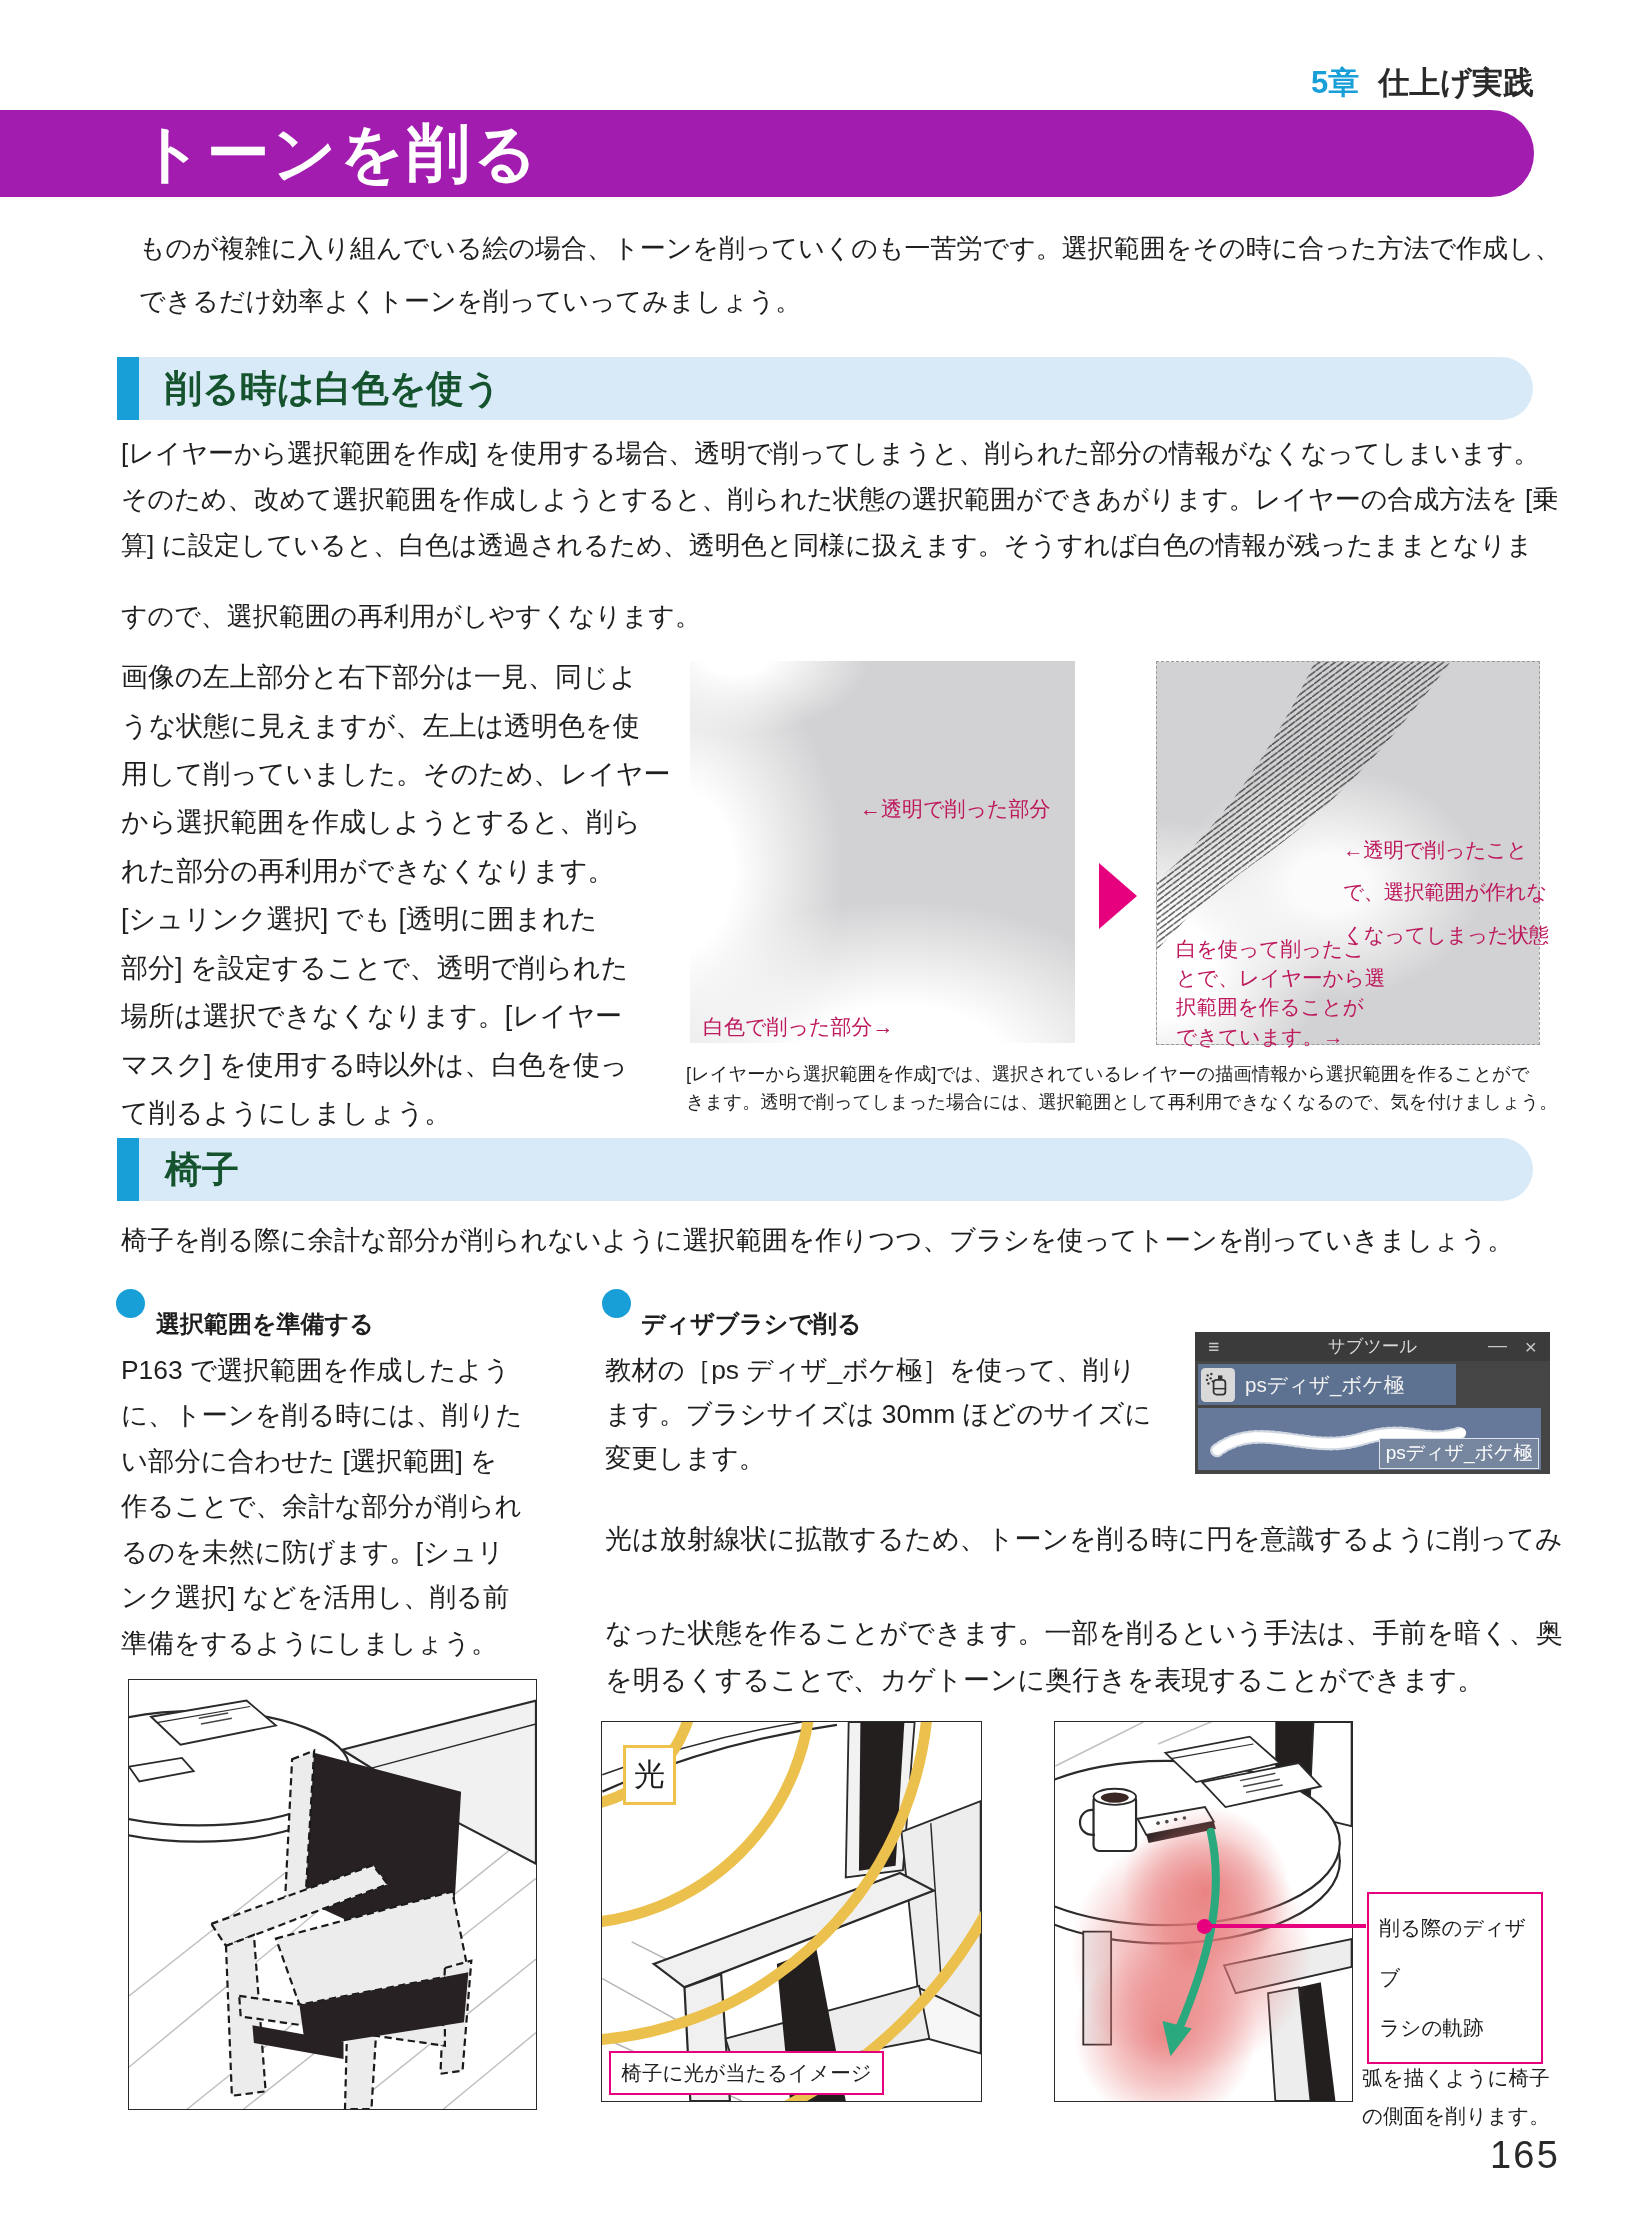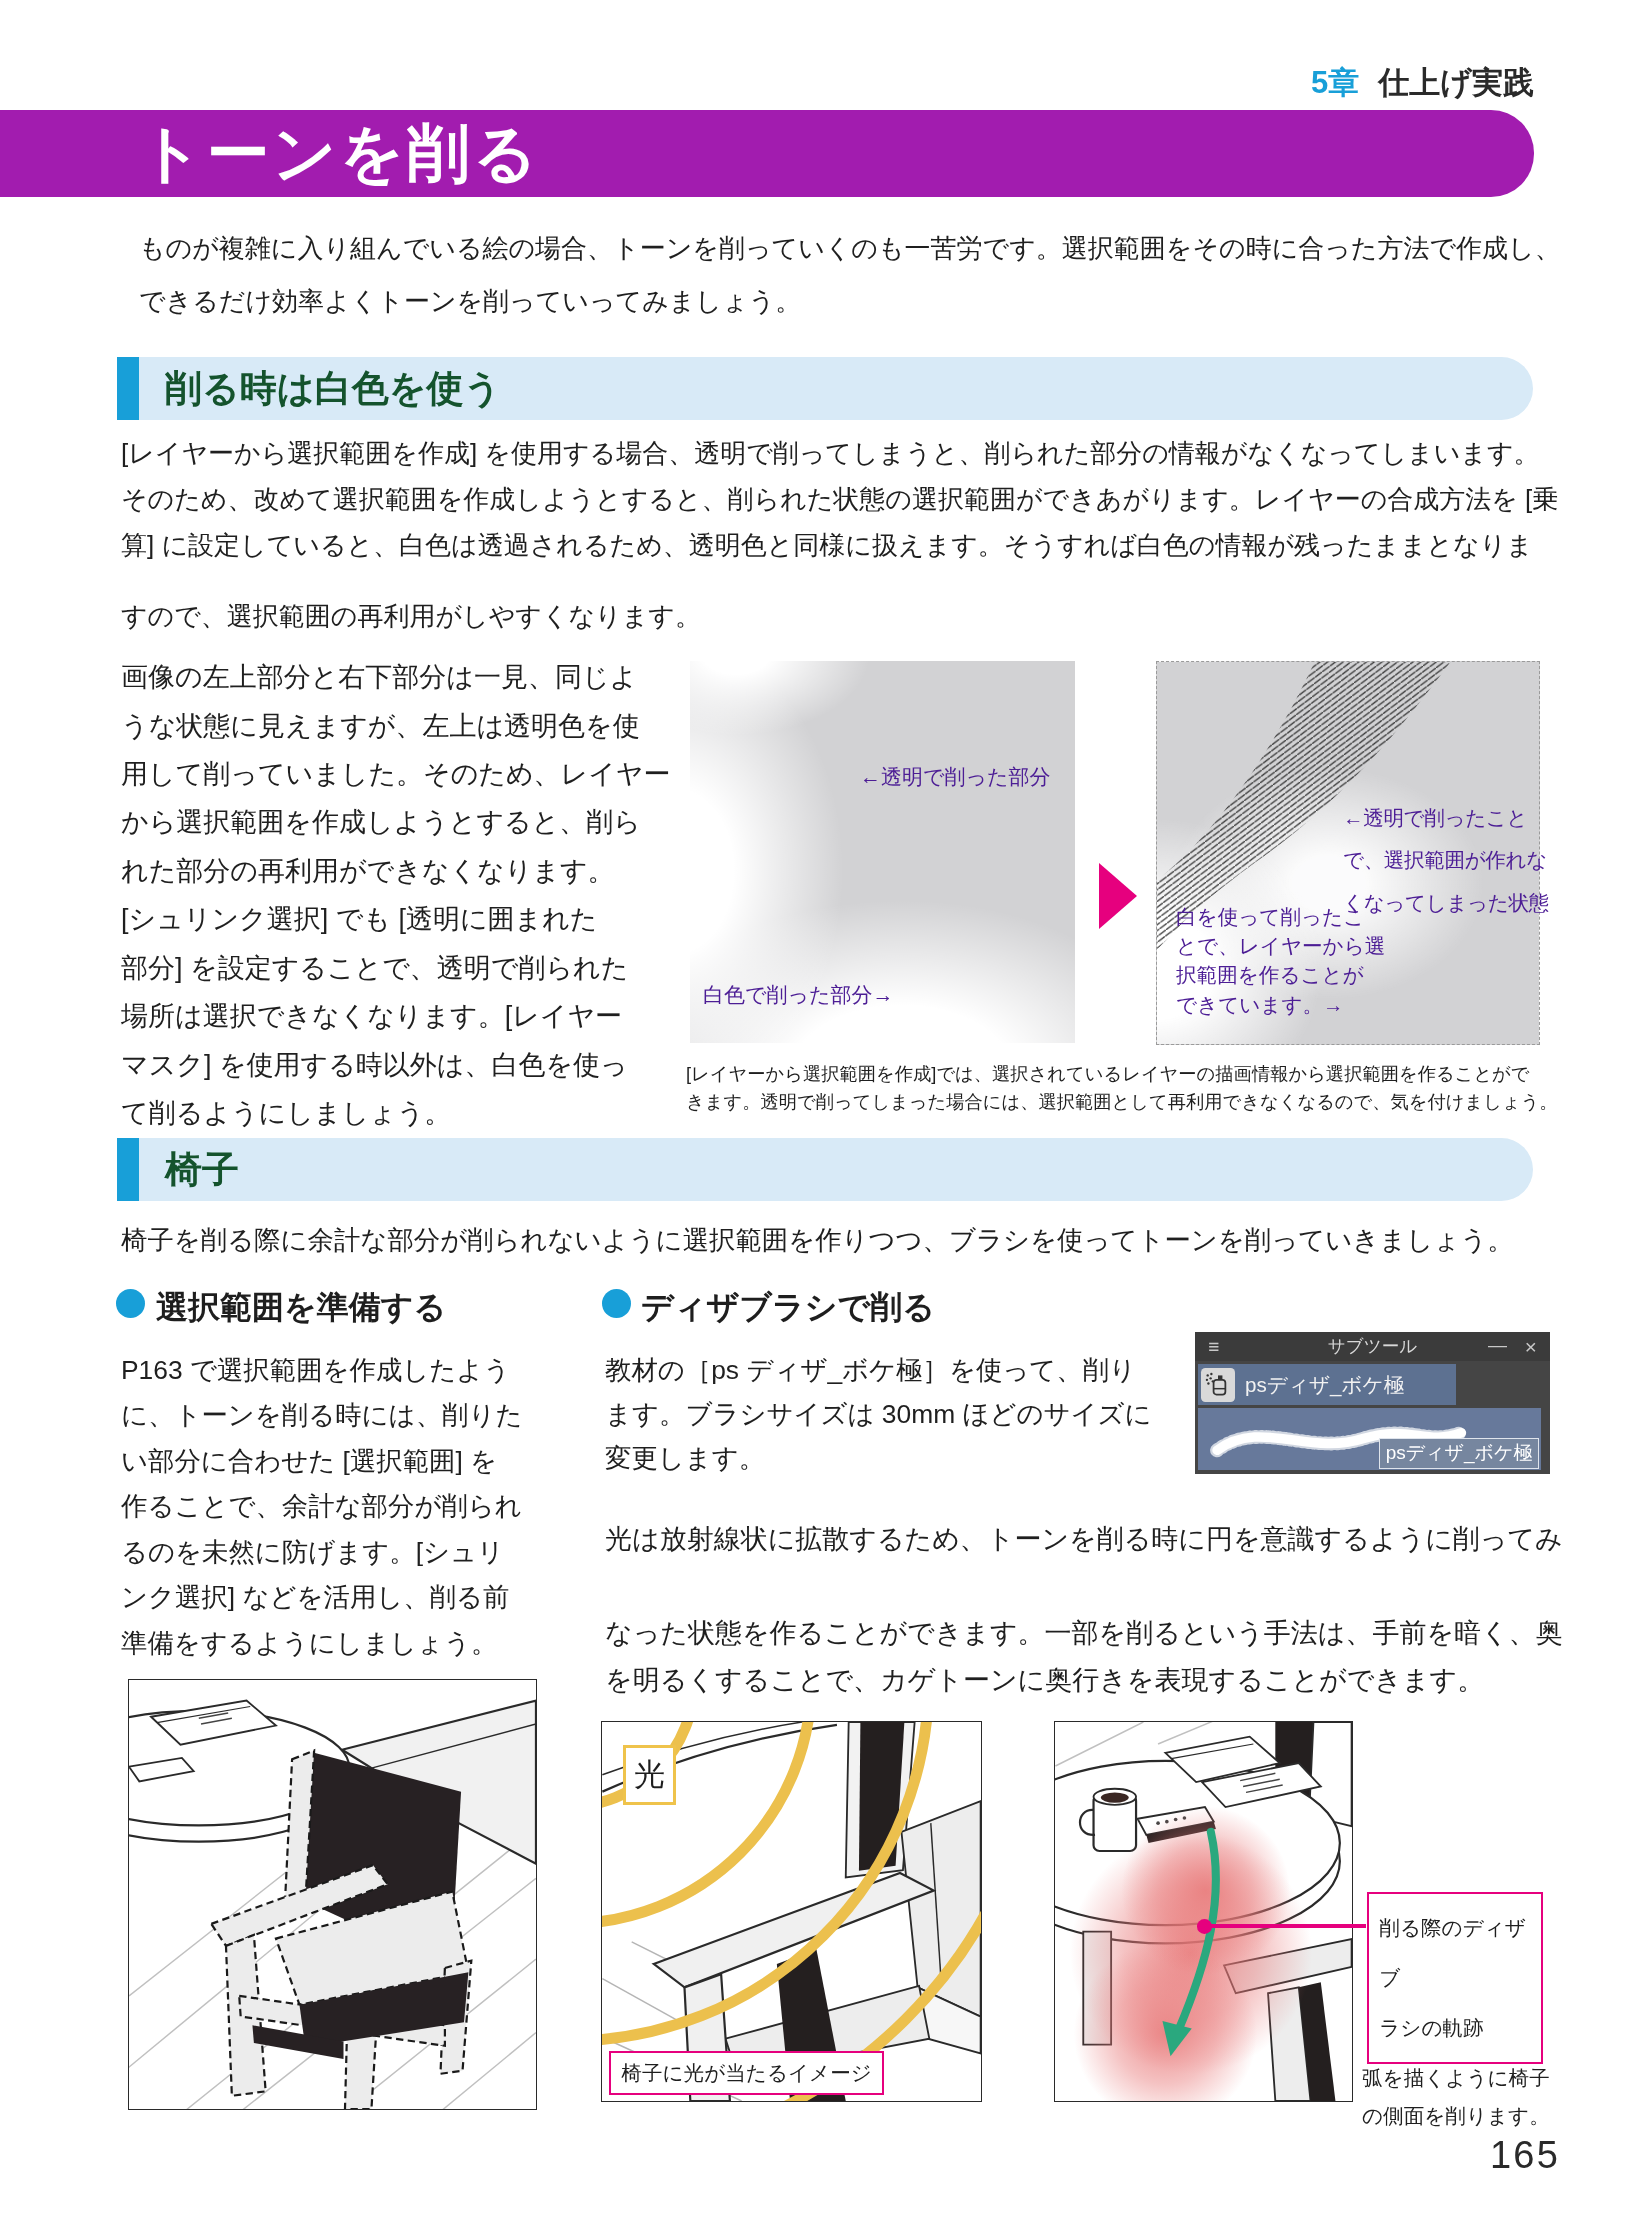--- a/index.html
+++ b/index.html
@@ -18,34 +18,34 @@
   .banner .txt{position:absolute;left:139px;top:0;line-height:87px;font-size:63px;font-weight:700;
                color:#ffffff;letter-spacing:2.9px;}
 
   
   .band{position:absolute;left:117px;width:1416px;height:63px;background:#d8eaf7;border-radius:0 32px 32px 0;}
   .band .bar{position:absolute;left:0;top:0;width:22px;height:63px;background:#189fd8;}
   .band .h{position:absolute;left:48px;top:0;line-height:63px;font-size:37px;font-weight:700;color:#14532d;}
 
   
   .bullet{position:absolute;width:29px;height:29px;border-radius:50%;background:#189fd8;}
-  .subh{position:absolute;font-size:32px;font-weight:700;color:#1e1e1e;white-space:nowrap;}
+  .subh{position:absolute;font-size:24px;font-weight:700;color:#1e1e1e;white-space:nowrap;margin-top:22px;}
 
   
   .grayA{position:absolute;left:690px;top:661px;width:385px;height:382px;background-color:#d2d2d4;
     background-image:
       radial-gradient(ellipse 191px 117px at 12% -2%, #ffffff 18%, rgba(255,255,255,0) 70%),
       radial-gradient(ellipse 228px 316px at -4% 55%, #ffffff 26%, rgba(255,255,255,0) 74%),
       radial-gradient(ellipse 367px 228px at 55% 108%, #ffffff 30%, rgba(255,255,255,0) 76%);}
   .grayB{position:absolute;left:1156px;top:661px;width:382px;height:382px;background-color:#d2d2d4;
     border:1.5px dashed #9a9a9a;
     background-image:
       radial-gradient(ellipse 220px 198px at 0% 80%, #ffffff 26%, rgba(255,255,255,0) 75%),
       radial-gradient(ellipse 206px 154px at 45% 58%, rgba(255,255,255,.92) 18%, rgba(255,255,255,0) 75%);}
-  .figlabel{position:absolute;white-space:nowrap;font-size:21px;color:#4c1d95;}
+  .figlabel{position:absolute;white-space:nowrap;font-size:21px;color:#be185d;margin-top:32px;}
   .tri{position:absolute;left:1099px;top:863px;width:0;height:0;
        border-top:33px solid transparent;border-bottom:33px solid transparent;border-left:38px solid #e6007e;}
 
   .caption{position:absolute;white-space:nowrap;font-size:18.3px;color:#1f1f1f;}
 
   
   .panel{position:absolute;left:1195px;top:1332px;width:355px;height:142px;background:#454545;}
   .panel .tbar{position:absolute;left:0;top:0;width:100%;height:29px;background:#3b3b3b;}
   .panel .burger{position:absolute;left:13.2px;top:5.9px;font-size:19px;color:#c8c8c8;line-height:17.6px;}
   .panel .ptitle{position:absolute;left:0;top:0;width:100%;text-align:center;line-height:29px;

